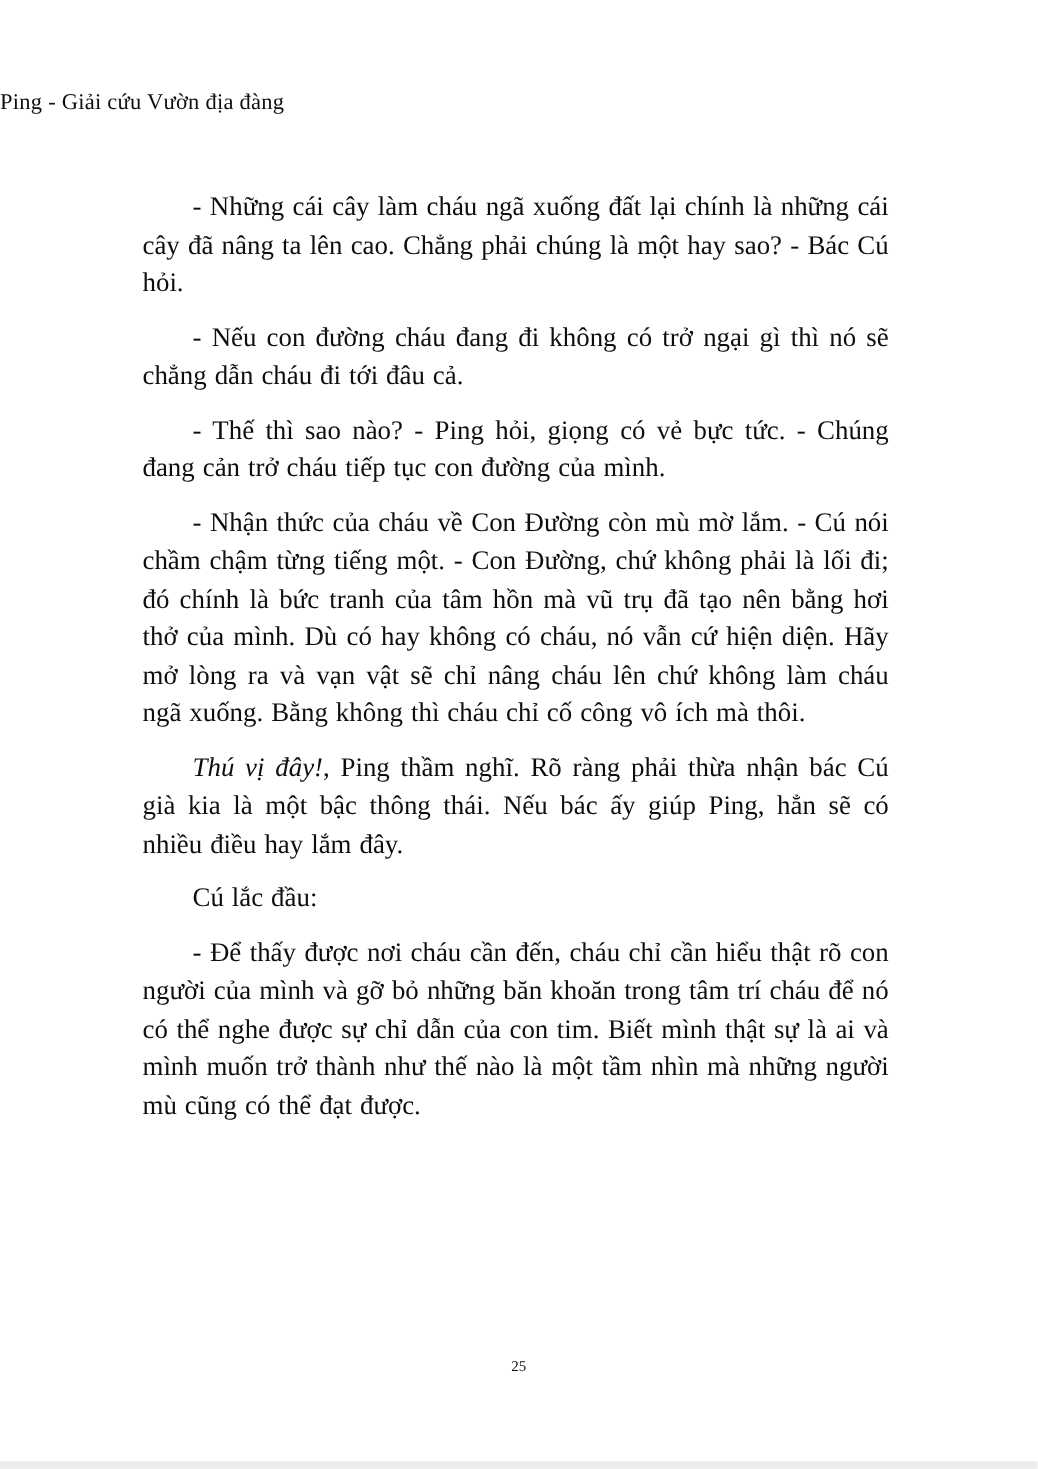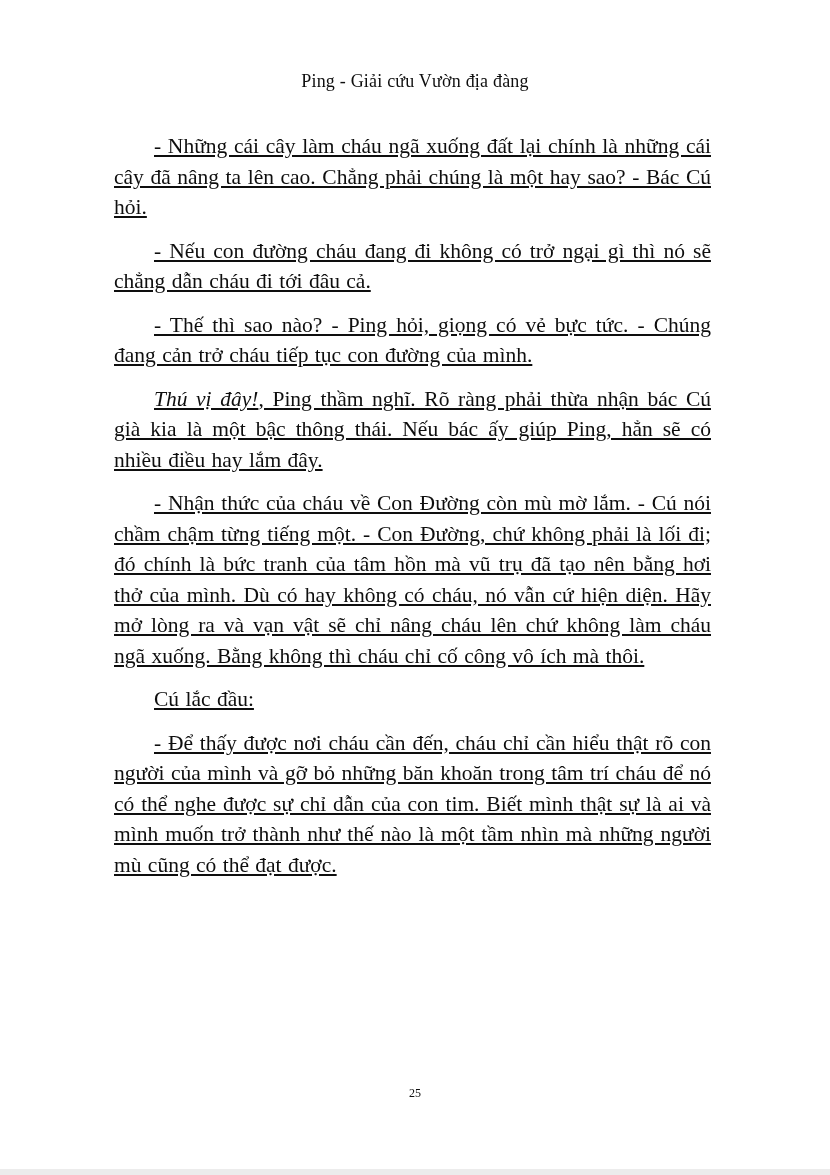--- a/index.html
+++ b/index.html
@@ -10,31 +10,30 @@
     color: #0e0e0e;
     font-family: "Liberation Serif", "DejaVu Serif", serif;
     position: relative;
     overflow: hidden;
   }
   .running-header {
     position: absolute;
     top: 69px;
     left: 0;
     width: 100%;
-    text-align: center;
+    text-align: left;
     font-size: 18px;
     line-height: 24px;
     letter-spacing: 0.2px;
   }
   .text-block {
     position: absolute;
-    top: 131px;
+    top: 150px;
     left: 114px;
     width: 597px;
-    text-decoration: underline;
   }
   .para {
     margin: 0 0 13px 0;
     font-size: 21.5px;
     line-height: 30.5px;
     text-align: justify;
     text-indent: 40px;
     word-spacing: 1px;
   }
   .para .italic-lead {
@@ -59,21 +58,21 @@
 </style>
 </head>
 <body>
 
 <div class="running-header">Ping - Giải cứu Vườn địa đàng</div>
 
 <div class="text-block">
   <p class="para">- Những cái cây làm cháu ngã xuống đất lại chính là những cái cây đã nâng ta lên cao. Chẳng phải chúng là một hay sao? - Bác Cú hỏi.</p>
   <p class="para">- Nếu con đường cháu đang đi không có trở ngại gì thì nó sẽ chẳng dẫn cháu đi tới đâu cả.</p>
   <p class="para">- Thế thì sao nào? - Ping hỏi, giọng có vẻ bực tức. - Chúng đang cản trở cháu tiếp tục con đường của mình.</p>
+  <p class="para">- Nhận thức của cháu về Con Đường còn mù mờ lắm. - Cú nói chầm chậm từng tiếng một. - Con Đường, chứ không phải là lối đi; đó chính là bức tranh của tâm hồn mà vũ trụ đã tạo nên bằng hơi thở của mình. Dù có hay không có cháu, nó vẫn cứ hiện diện. Hãy mở lòng ra và vạn vật sẽ chỉ nâng cháu lên chứ không làm cháu ngã xuống. Bằng không thì cháu chỉ cố công vô ích mà thôi.</p>
   <p class="para"><span class="italic-lead">Thú vị đây!</span><span>, Ping thầm nghĩ. Rõ ràng phải thừa nhận bác Cú già kia là một bậc thông thái. Nếu bác ấy giúp Ping, hẳn sẽ có nhiều điều hay lắm đây.</span></p>
-  <p class="para">- Nhận thức của cháu về Con Đường còn mù mờ lắm. - Cú nói chầm chậm từng tiếng một. - Con Đường, chứ không phải là lối đi; đó chính là bức tranh của tâm hồn mà vũ trụ đã tạo nên bằng hơi thở của mình. Dù có hay không có cháu, nó vẫn cứ hiện diện. Hãy mở lòng ra và vạn vật sẽ chỉ nâng cháu lên chứ không làm cháu ngã xuống. Bằng không thì cháu chỉ cố công vô ích mà thôi.</p>
   <p class="para">Cú lắc đầu:</p>
   <p class="para">- Để thấy được nơi cháu cần đến, cháu chỉ cần hiểu thật rõ con người của mình và gỡ bỏ những băn khoăn trong tâm trí cháu để nó có thể nghe được sự chỉ dẫn của con tim. Biết mình thật sự là ai và mình muốn trở thành như thế nào là một tầm nhìn mà những người mù cũng có thể đạt được.</p>
 </div>
 
 <div class="page-number">25</div>
 
 <div class="bottom-bar"></div>
 
 </body></html>

